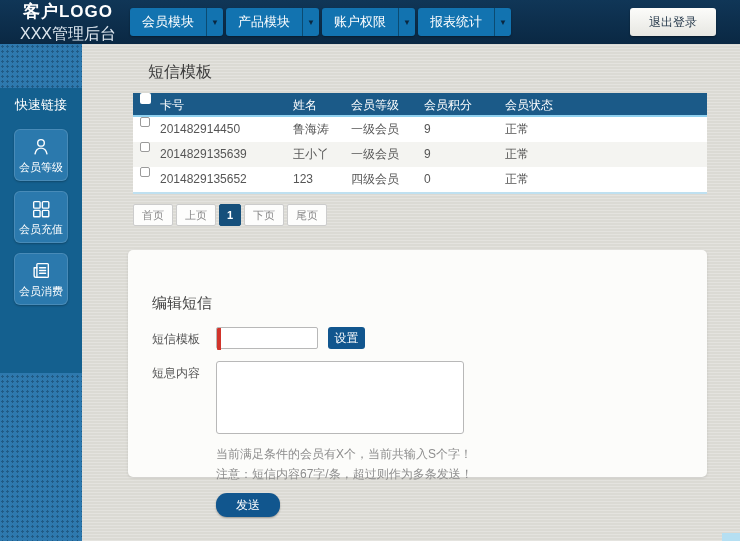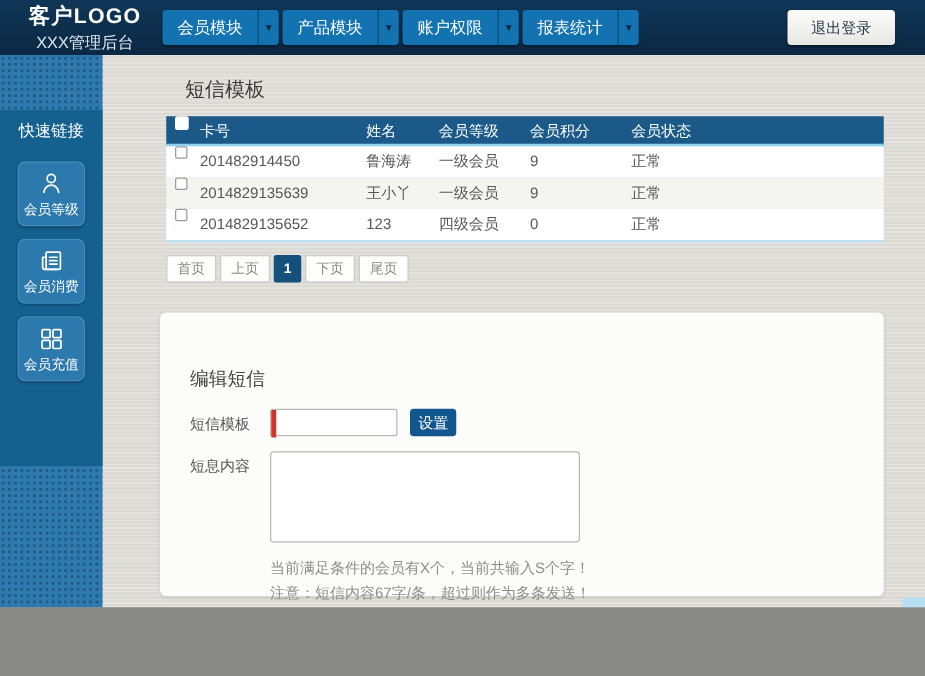--- a/index.html
+++ b/index.html
@@ -1,26 +1,26 @@
 <!DOCTYPE html>
 <html><head>
 <meta charset="utf-8">
 <style>
   * { margin:0; padding:0; box-sizing:border-box; }
   html,body { background:#8a8a86; }
   body { font-family:"Liberation Sans", sans-serif; }
-  .page { position:relative; width:740px; height:486px; background:#dbdad4; overflow:hidden;
+  .page { position:relative; width:740px; height:541px; background:#dbdad4; overflow:hidden;
           background-image:repeating-linear-gradient(0deg, rgba(255,255,255,.25) 0 1px, transparent 1px 3px);padding-left:18px; }
 
   
   .topbar { position:absolute; top:0; left:0; width:740px; height:44px;
             background:linear-gradient(#103657,#0a2843); display:flex; align-items:center; z-index:5; }
   .logo { margin-left:12px; width:112px; text-align:center; color:#fff; }
   .logo-title { font-size:17px; font-weight:bold; letter-spacing:1px; }
-  .logo-sub { font-size:13px; margin-top:1px; color:#dfe8f0; }
+  .logo-sub { font-size:16px; margin-top:1px; color:#dfe8f0; }
   .nav { display:flex; gap:3px; margin-left:6px; }
   .navbtn { display:flex; height:28px; background:#1273b0; border-radius:3px; overflow:hidden;
             cursor:pointer; box-shadow:0 1px 2px rgba(0,0,0,.35); }
   .navbtn .lbl { padding:0 12px; line-height:28px; color:#fff; font-size:13px; white-space:nowrap; }
   .navbtn .caret { width:17px; border-left:1px solid rgba(0,0,0,.35); display:flex; align-items:center;
                    justify-content:center; color:#0a2740; font-size:8px; }
   .logout { position:absolute; right:24px; top:8px; width:86px; height:28px; border:none; border-radius:3px;
             background:linear-gradient(#fcfcfa,#e7e7e2); color:#26394b; font-size:12px; cursor:pointer;
             font-family:inherit; box-shadow:0 1px 2px rgba(0,0,0,.4); }
 
@@ -115,35 +115,35 @@
       <div class="tile">
         <svg viewBox="0 0 24 24">
           <circle cx="12" cy="7.5" r="3.6"></circle>
             <path d="M5.5 19.5c.9-4.2 3.4-6.3 6.5-6.3s5.6 2.1 6.5 6.3"></path>
         </svg>
         <span class="tlabel">会员等级</span>
       </div>
 
       <div class="tile">
         <svg viewBox="0 0 24 24">
-          <rect x="7.5" y="4" width="12.5" height="15" rx="1"></rect>
-          <path d="M7.5 8.5h-3v8.5a2 2 0 0 0 2 2h11"></path>
-          <path d="M10.5 8.5h6.5M10.5 11.5h6.5M10.5 14.5h6.5"></path>
-        </svg>
-        <span class="tlabel">会员消费</span>
-      </div>
-
-      <div class="tile">
-        <svg viewBox="0 0 24 24">
           <rect x="4" y="4" width="7" height="7" rx="1"></rect>
             <rect x="13.5" y="4" width="7" height="7" rx="1"></rect>
           <rect x="4" y="13.5" width="7" height="7" rx="1"></rect>
             <rect x="13.5" y="13.5" width="7" height="7" rx="1"></rect>
         </svg>
         <span class="tlabel">会员充值</span>
+      </div>
+
+      <div class="tile">
+        <svg viewBox="0 0 24 24">
+          <rect x="7.5" y="4" width="12.5" height="15" rx="1"></rect>
+          <path d="M7.5 8.5h-3v8.5a2 2 0 0 0 2 2h11"></path>
+          <path d="M10.5 8.5h6.5M10.5 11.5h6.5M10.5 14.5h6.5"></path>
+        </svg>
+        <span class="tlabel">会员消费</span>
       </div>
 
     </div>
   </div>
 
   <div class="main">
     <h2 class="section-title">短信模板</h2>
 
     <div class="mtable">
       <div class="thead">

